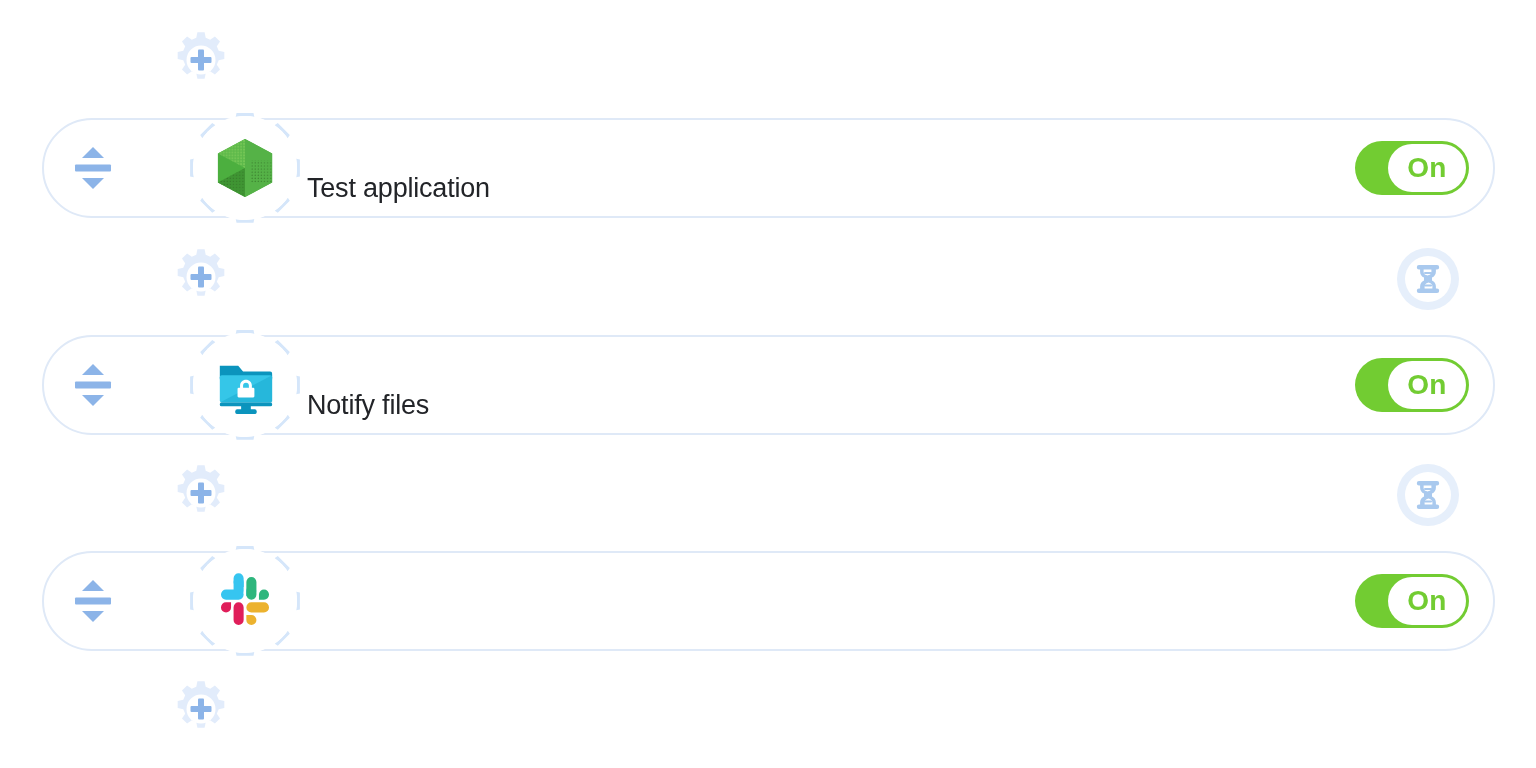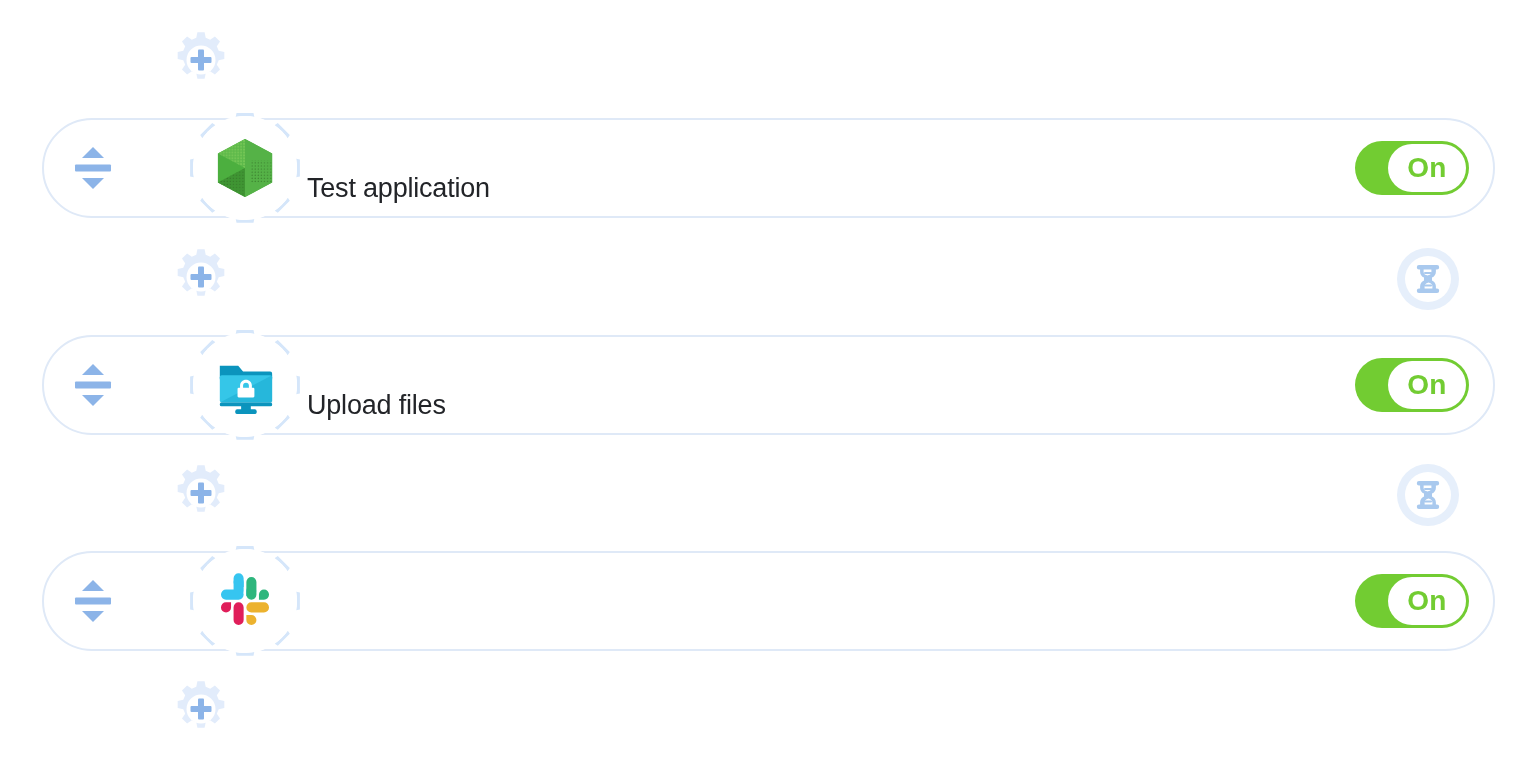--- a/index.html
+++ b/index.html
@@ -300,21 +300,21 @@
           <rect x="6" y="22" width="54" height="28" rx="2" fill="#35c6e8"></rect>
           <path fill="#17a7cd" d="M6 50h54V22L6 50z" opacity="0.5"></path>
           <rect x="6" y="50" width="54" height="4" rx="1.6" fill="#0b94bd"></rect>
           <rect x="28" y="53" width="10" height="5" fill="#0b94bd"></rect>
           <rect x="22" y="57" width="22" height="5" rx="2" fill="#0b94bd"></rect>
           <path fill="#ffffff" d="M33 26.5c-3.4 0-6.1 2.7-6.1 6.1v2.2h-1.4a1.2 1.2 0 0 0-1.2 1.2v7.6a1.2 1.2 0 0 0 1.2 1.2h15a1.2 1.2 0 0 0 1.2-1.2V36a1.2 1.2 0 0 0-1.2-1.2h-1.4v-2.2c0-3.4-2.7-6.1-6.1-6.1zm0 3.1a3 3 0 0 1 3 3v2.2h-6v-2.2a3 3 0 0 1 3-3z"></path>
         </svg>
       </div>
     </div>
 
-    <div class="step-title">Upload files</div>
+    <div class="step-title">Notify files</div>
 
     <div class="toggle">
       <div class="knob">
         <span class="knob-label">On</span>
       </div>
     </div>
   </div>
 
   <div class="add-gear" style="top:464px;">
     <svg class="cog" viewBox="0 0 58 58">

